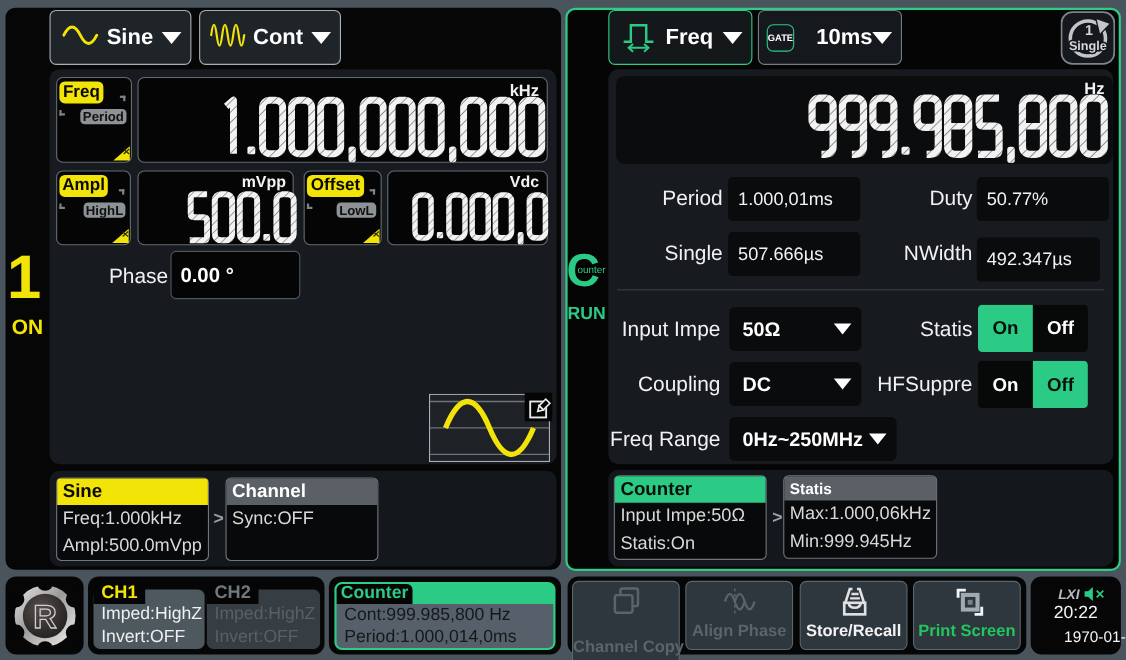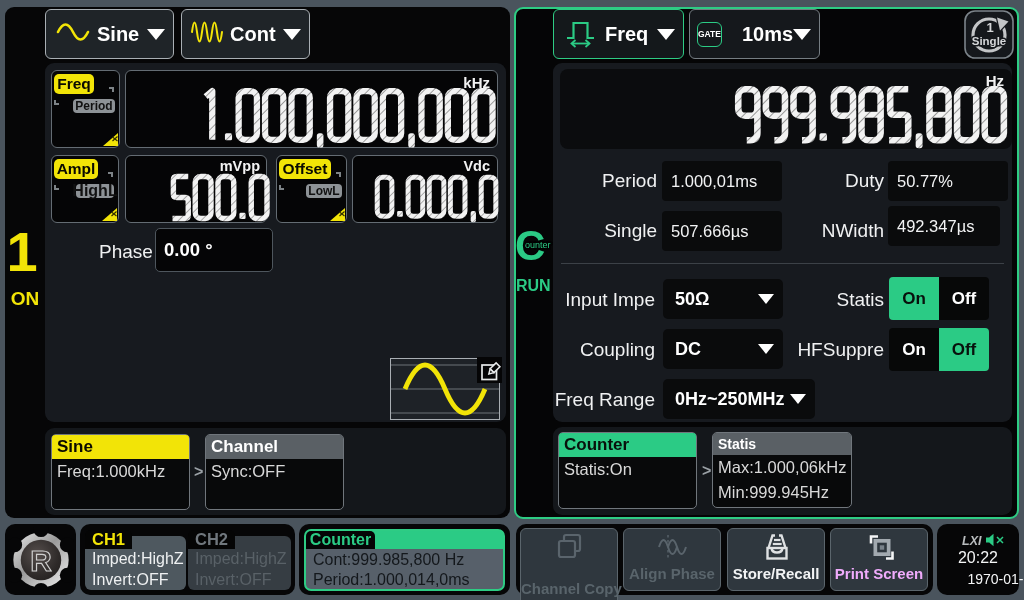--- a/index.html
+++ b/index.html
@@ -71,21 +71,21 @@
 <div class="graylabel" style="right:4px;top:28px;width:42px;height:14px;font-size:12px">Period</div>
 <div class="ytri"></div>
     <div class="ytx"><svg width="8" height="8">
         <path d="M1.5 6 L6.5 1.5 M1.5 2 l5 4" stroke="#332f00" stroke-width="1.2" fill="none"></path>
       </svg></div>
 </div>
 <div class="box" style="left:51px;top:155px;width:68px;height:68px">
 <div class="ylabel" style="left:2px;top:3px;width:44px;height:20px;font-size:15.5px">Ampl</div>
 <div class="corner tr" style="left:56px;top:16px"></div>
 <div class="corner bl" style="left:2px;top:29px"></div>
-<div class="graylabel" style="right:4px;top:28px;width:38px;height:14px;font-size:16px">HighL</div>
+<div class="graylabel" style="right:4px;top:28px;width:38px;height:14px;font-size:12px">HighL</div>
 <div class="ytri"></div>
     <div class="ytx"><svg width="8" height="8">
         <path d="M1.5 6 L6.5 1.5 M1.5 2 l5 4" stroke="#332f00" stroke-width="1.2" fill="none"></path>
       </svg></div>
 </div>
 <div class="box" style="left:276px;top:155px;width:71px;height:68px">
 <div class="ylabel" style="left:2px;top:3px;width:52px;height:20px;font-size:15.5px">Offset</div>
 <div class="corner tr" style="left:59px;top:16px"></div>
 <div class="corner bl" style="left:2px;top:29px"></div>
 <div class="graylabel" style="right:4px;top:28px;width:36px;height:14px;font-size:12px">LowL</div>
@@ -201,20 +201,21 @@
       <g transform="rotate(45 15.5 8)">
         <rect x="13" y="3.2" width="5.4" height="8.5" fill="#050506" stroke="#e8eaeb" stroke-width="1.5"></rect>
         <path d="M13 11.7 L15.7 16.2 L18.4 11.7 Z" fill="#050506" stroke="#e8eaeb" stroke-width="1.5"></path>
       </g>
     </svg>
   </div>
 <div class="inner" style="left:45px;top:428px;width:461px;height:87px;background:#14171b"></div>
 <div class="card" style="left:51px;top:434px;width:139px;height:76px">
   <div class="chead" style="background:#f2e407;color:#0a0a00">Sine</div>
   <div class="crow">Freq:1.000kHz</div>
+    <div class="crow">Ampl:500.0mVpp</div>
 </div>
 <div class="chev" style="left:194px;top:463px">&gt;</div>
 <div class="card" style="left:205px;top:434px;width:139px;height:76px">
   <div class="chead" style="background:#5a6065;color:#fff">Channel</div>
   <div class="crow">Sync:OFF</div>
 </div>
 
 <div class="panel" style="left:514px;top:7px;width:505px;height:512px;border:2px solid #2ecc84;background:#050506"></div>
 <div class="abs" style="left:515px;top:224px;color:#2bcb85;font-size:42px;font-weight:bold;line-height:44px">C</div>
 <div class="abs" style="left:525px;top:240px;color:#2bcb85;font-size:9px;font-weight:normal;text-shadow:0 0 2px #050505,0 0 2px #050505,0 0 2px #050505">ounter</div>
@@ -286,21 +287,21 @@
         </g>
       </svg></div>
 </div>
 <div class="vlab" style="left:500px;top:170px;width:157px">Period</div>
 <div class="vbox" style="left:662px;top:161px;width:120px;height:40px">1.000,01ms</div>
 <div class="vlab" style="left:760px;top:170px;width:124px">Duty</div>
 <div class="vbox" style="left:888px;top:161px;width:120px;height:40px">50.77%</div>
 <div class="vlab" style="left:500px;top:220px;width:157px">Single</div>
 <div class="vbox" style="left:662px;top:211px;width:120px;height:40px">507.666µs</div>
 <div class="vlab" style="left:760px;top:220px;width:124px">NWidth</div>
-<div class="vbox" style="left:888px;top:206px;width:112px;height:40px">492.347µs</div>
+<div class="vbox" style="left:888px;top:216px;width:112px;height:40px">492.347µs</div>
 <div class="abs" style="left:561px;top:263px;width:443px;height:1px;background:#3c4147"></div>
 <div class="vlab" style="left:500px;top:289px;width:155px">Input Impe</div>
 <div class="sdd" style="left:663px;top:279px;width:120px;height:40px">
     <span style="margin-left:12px">50Ω</span>
     <span class="tri"></span>
   </div>
 <div class="vlab" style="left:760px;top:289px;width:124px">Statis</div>
 <div class="tog" style="left:889px;top:277px">
     <div class="tseg tg-on">On</div>
     <div class="tseg tg-off">Off</div>
@@ -316,20 +317,21 @@
     <div class="tseg tg-on">Off</div>
   </div>
 <div class="vlab" style="left:500px;top:389px;width:155px">Freq Range</div>
 <div class="sdd" style="left:663px;top:379px;width:152px;height:40px">
     <span style="margin-left:12px">0Hz~250MHz</span>
     <span class="tri"></span>
   </div>
 <div class="inner" style="left:553px;top:427px;width:459px;height:88px;background:#14171b"></div>
 <div class="card" style="left:558px;top:432px;width:139px;height:77px">
   <div class="chead" style="background:#2bcb85;color:#08110c">Counter</div>
+  <div class="crow">Input Impe:50Ω</div>
     <div class="crow">Statis:On</div>
 </div>
 <div class="chev" style="left:702px;top:462px">&gt;</div>
 <div class="card" style="left:712px;top:432px;width:140px;height:76px">
   <div class="chead" style="background:#5a6065;color:#fff;font-size:14px;height:22px;line-height:22px">Statis</div>
   <div class="crow">Max:1.000,06kHz</div>
     <div class="crow">Min:999.945Hz</div>
 </div>
 
 <div class="bc" style="left:5px;top:524px;width:71px;height:71px"></div>
@@ -401,21 +403,21 @@
   <div class="abs" style="left:31px;top:2px"><svg width="36" height="32" viewBox="0 0 36 32">
         <path d="M9.5 17 L13.5 4.5 H16" fill="none" stroke="#dfe1e3" stroke-width="2.4"></path>
         <path d="M26.5 17 L22.5 4.5 H20" fill="none" stroke="#dfe1e3" stroke-width="2.4"></path>
         <line x1="15" y1="9" x2="21.5" y2="9" stroke="#dfe1e3" stroke-width="2.2"></line>
         <line x1="13.8" y1="13" x2="22.7" y2="13" stroke="#dfe1e3" stroke-width="2.2"></line>
         <rect x="8.5" y="17" width="19" height="10.5" fill="none" stroke="#dfe1e3" stroke-width="2.4"></rect>
         <path d="M12.5 17 q0.5 4.5 5.5 4.5 q5 0 5.5 -4.5" fill="none" stroke="#dfe1e3" stroke-width="2.4"></path>
       </svg></div>
     <div class="btxt">Store/Recall</div>
   </div>
-<div class="btn" style="left:830px;top:528px;width:98px;height:63px;color:#f0abfc">
+<div class="btn" style="left:830px;top:528px;width:98px;height:63px;color:#22c55e">
   <div class="abs" style="left:32px;top:2px"><svg width="34" height="32" viewBox="0 0 34 32">
         <path d="M8 12.5 V5.5 H15" fill="none" stroke="#f4f5f6" stroke-width="2.6"></path>
         <rect x="10.5" y="8" width="17" height="17" fill="#a2a9af"></rect>
         <rect x="15.5" y="13" width="7" height="7" fill="#79828a" stroke="#2f373e" stroke-width="2.6"></rect>
         <path d="M29.5 20.5 V27.5 H23" fill="none" stroke="#f4f5f6" stroke-width="2.6"></path>
       </svg></div>
     <div class="btxt">Print Screen</div>
   </div>
 <div class="bc" style="left:937px;top:524px;width:82px;height:71px"></div>
 <div class="abs" style="left:961px;top:532px"><svg width="48" height="16" viewBox="0 0 48 16">

